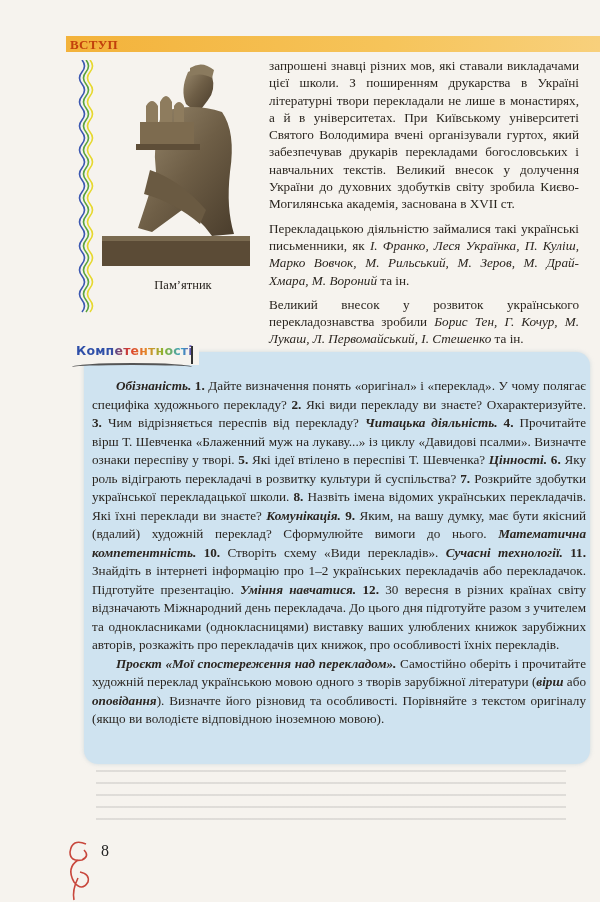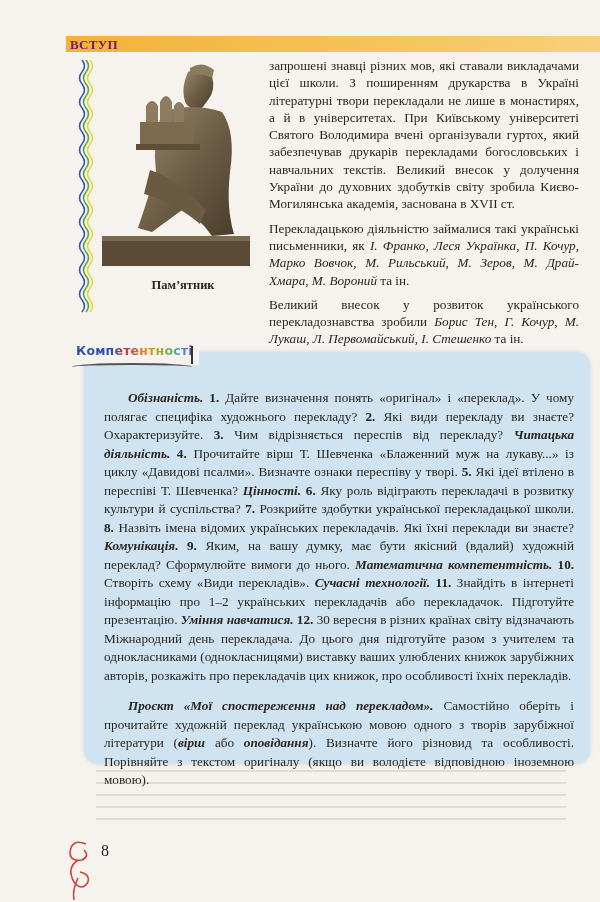--- a/index.html
+++ b/index.html
@@ -9,31 +9,31 @@
     font-family:"DejaVu Serif", serif;
     color:#2a2520;
   }
   .header-bar {
     position:absolute; left:66px; top:36px; width:534px; height:16px;
     background:linear-gradient(90deg,#f3b23a 0%,#f6c45a 60%,#f8d07c 100%);
   }
   .header-title {
     position:absolute; left:70px; top:37px;
     font-family:"Liberation Serif", serif; font-weight:bold; font-size:13px;
-    color:#701a75; letter-spacing:0.3px;text-align:right;
+    color:#c2410c; letter-spacing:0.3px;text-align:right;
   }
   .wave {
     position:absolute; left:78px; top:60px; width:16px; height:260px;
   }
   .statue-box {
     position:absolute; left:100px; top:60px; width:150px; height:206px;
   }
   .caption {
     position:absolute; left:108px; top:278px; width:150px; text-align:center;
-    font-family:"Liberation Serif", serif; font-size:12.5px; line-height:15.5px; color:#2a2520;font-weight:bold;
+    font-family:"Liberation Serif", serif; font-size:12.5px; line-height:15.5px; color:#2a2520;
   }
   .caption i { font-style:italic; }
   .right-col {
     position:absolute; left:262px; top:50px; width:324px;
     font-family:"Liberation Serif", serif; font-size:13.2px; line-height:17.3px;
     text-align:justify; color:#2b2620;
   }
   .right-col p { margin:7px; }
   .right-col i { font-style:italic; }
   .panel {
@@ -52,21 +52,21 @@
     border-top:2px solid #555; border-radius:50% 50% 0 0;
   }
   .badge-bar {
     position:absolute; left:191px; top:346px; width:2px; height:18px; background:#333;
   }
   .panel-text {
     position:absolute; left:92px; top:377px; width:494px;
     font-family:"Liberation Serif", serif; font-size:13.2px; line-height:18.5px;
     text-align:justify; color:#2a2520;
   }
-  .panel-text p { margin:12px; text-indent:24px; }
+  .panel-text p { margin:0; text-indent:24px; }
   .panel-text b.it { font-style:italic; font-weight:bold; }
   .panel-text b.n { font-weight:bold; }
   .panel-text i { font-style:italic;font-weight:bold; }
   .ghost {
     position:absolute; left:96px; top:770px; width:470px; height:52px;
     opacity:0.18;
     background:repeating-linear-gradient(180deg,#777 0 2px,transparent 2px 12px);
   }
   .page-ornament { position:absolute; left:64px; top:838px; width:34px; height:64px; }
   .page-number {
@@ -104,21 +104,21 @@
   <path d="M46 46 q6 -10 12 0 v16 h-12z M60 42 q6 -12 12 0 v20 h-12z M74 46 q5 -8 10 0 v16 h-10z" fill="#8e7c5e"></path>
   <path d="M50 110 q30 10 56 40 l-6 14 q-26 -22 -56 -30z" fill="#6a5a42"></path>
 </svg>
 
 <div class="caption">
   <div>Пам’ятник</div>
 </div>
 
 <div class="right-col">
   <p>запрошені знавці різних мов, які ставали викладачами цієї школи. З поширенням друкарства в Україні літературні твори перекладали не лише в монастирях, а й в університетах. При Київському університеті Святого Володимира вчені організували гуртох, який забезпечував друкарів перекладами богословських і навчальних текстів. Великий внесок у долучення України до духовних здобутків світу зробила Києво-Могилянська академія, заснована в XVII ст.</p>
-  <p><span>Перекладацькою діяльністю займалися такі українські письменники, як </span><i>І. Франко, Леся Українка, П. Кочур, Марко Вовчок, М. Рильський, М. Зеров, М. Драй-Хмара, М. Вороний</i><span> та ін.</span></p>
+  <p><span>Перекладацькою діяльністю займалися такі українські письменники, як </span><i>І. Франко, Леся Українка, П. Куліш, Марко Вовчок, М. Рильський, М. Зеров, М. Драй-Хмара, М. Вороний</i><span> та ін.</span></p>
   <p><span>Великий внесок у розвиток українського перекладознавства зробили </span><i>Борис Тен, Г. Кочур, М. Лукаш, Л. Первомайський, І. Стешенко</i><span> та ін.</span></p>
 </div>
 
 <div class="panel"></div>
 <div class="badge">
   <span style="background:linear-gradient(90deg,#2f4fa8 0%,#2f4fa8 30%,#d9392d 45%,#e5892a 60%,#8ab52f 75%,#3aa0c8 90%,#6a44a6 100%);-webkit-background-clip:text;background-clip:text;color:transparent;">Компетентності</span>
 </div>
 <div class="badge-bar"></div>
 <div class="badge-under"></div>
 

